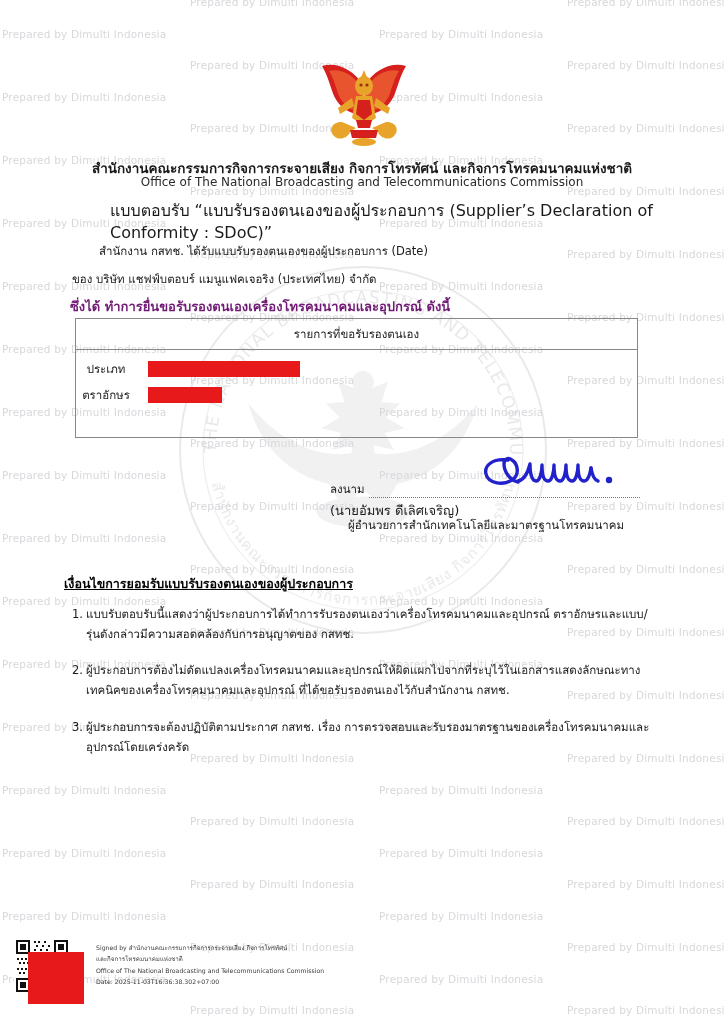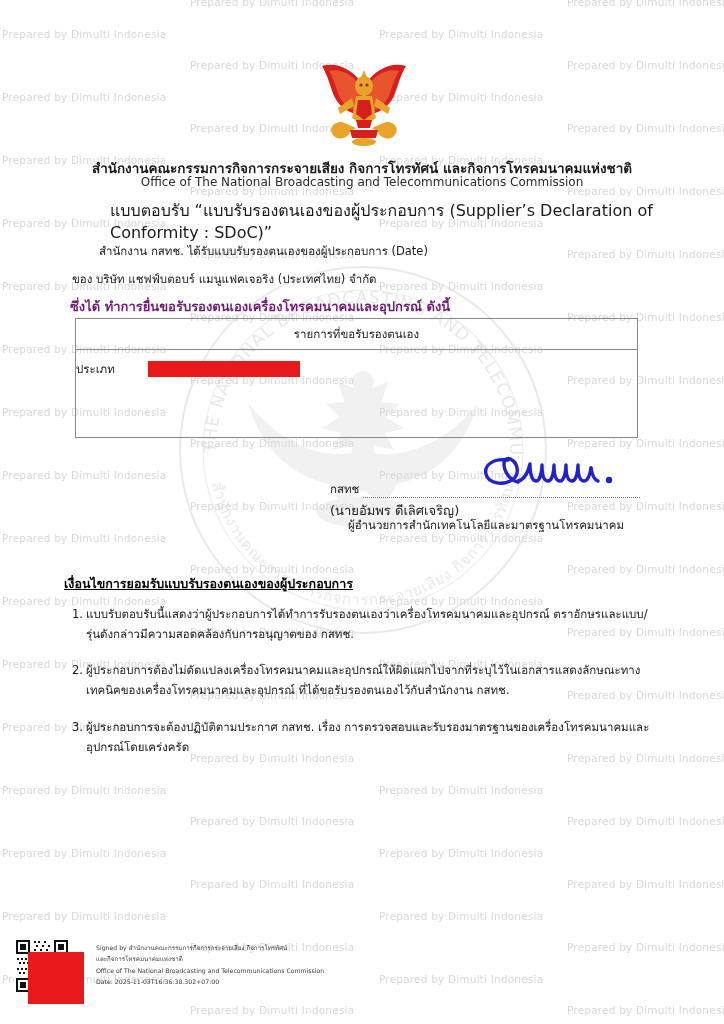--- a/index.html
+++ b/index.html
@@ -136,21 +136,21 @@
   #items-table-body {
     padding-top: 6px;
   }
   .item-row {
     display: flex;
     align-items: center;
     height: 26px;
   }
   .item-label {
     width: 72px;
-    text-align: left;
+    text-align: center;
     padding-right: 12px;
     font-size: 11.5px;
     color: #1a1a1a;
     box-sizing: border-box;
   }
   .item-value-bar {
     background: #e8191a;
     height: 16px;
   }
   #item-bar-0 { width: 152px; }
@@ -335,34 +335,38 @@
   <div class="doc-text" id="company-line">ของ บริษัท แชฟฟ์บตอบร์ แมนูแฟคเจอริง (ประเทศไทย) จำกัด</div>
   <div class="doc-text" id="request-line">ซึ่งได้ ทำการยื่นขอรับรองตนเองเครื่องโทรคมนาคมและอุปกรณ์ ดังนี้</div>
 
   <div id="items-table">
     <div id="items-table-header">รายการที่ขอรับรองตนเอง</div>
     <div id="items-table-body">
       <div class="item-row">
         <span class="item-label">ประเภท</span>
         <span class="item-value-bar" id="item-bar-0"></span>
       </div>
+      <div class="item-row">
+        <span class="item-label">ตราอักษร</span>
+        <span class="item-value-bar" id="item-bar-1"></span>
+      </div>
     </div>
   </div>
 
   <div id="signature-block">
     <svg id="signature-mark" viewBox="0 0 150 40">
       <g fill="none" stroke="#2222cc" stroke-width="3.4" stroke-linecap="round" stroke-linejoin="round">
         <path d="M30,10 C14,8 6,16 8,24 C10,33 24,36 34,30 C42,25 40,14 34,10 C30,7 26,9 26,14 C26,22 32,30 40,32"></path>
         <path d="M40,31 C46,30 50,22 52,14 C52,24 54,31 58,31 C62,31 64,22 64,15 C64,25 66,31 70,31 C74,31 76,22 76,15 C76,25 78,31 82,31 C86,31 88,22 88,15 C88,25 90,31 94,31 C98,31 100,22 100,15 C100,25 102,31 106,31 C110,31 112,24 113,18"></path>
         <path d="M113,18 C114,24 116,30 120,31"></path>
       </g>
       <circle cx="131" cy="30" r="3.2" fill="#2222cc"></circle>
     </svg>
     <div id="sign-row">
-      <span id="sign-label">กสทช</span>
+      <span id="sign-label">ลงนาม</span>
       <span id="sign-line"></span>
     </div>
     <div id="signer-name">(นายอัมพร ดีเลิศเจริญ)</div>
     <div id="signer-title">ผู้อำนวยการสำนักเทคโนโลยีและมาตรฐานโทรคมนาคม</div>
   </div>
 
   <div id="conditions-heading">เงื่อนไขการยอมรับแบบรับรองตนเองของผู้ประกอบการ</div>
   <div id="conditions-list">
     <div class="condition-item">
       <span class="condition-num">1.</span>

